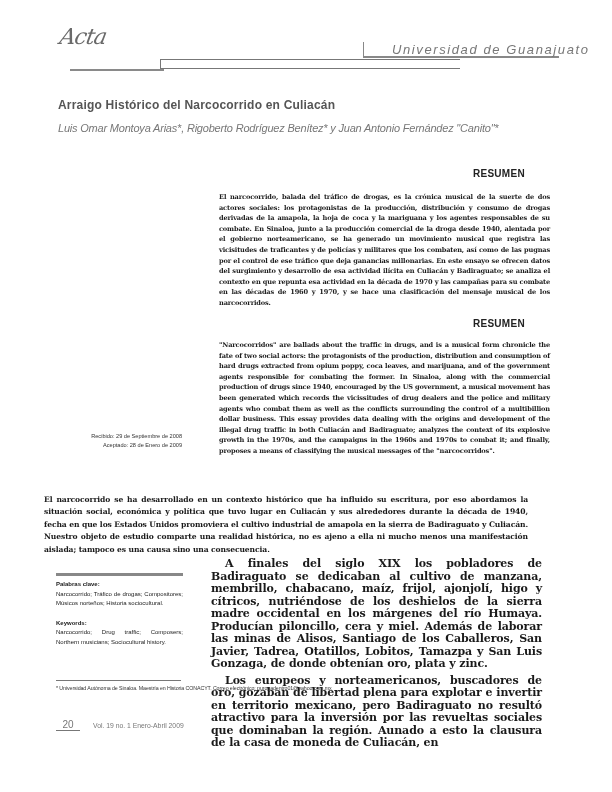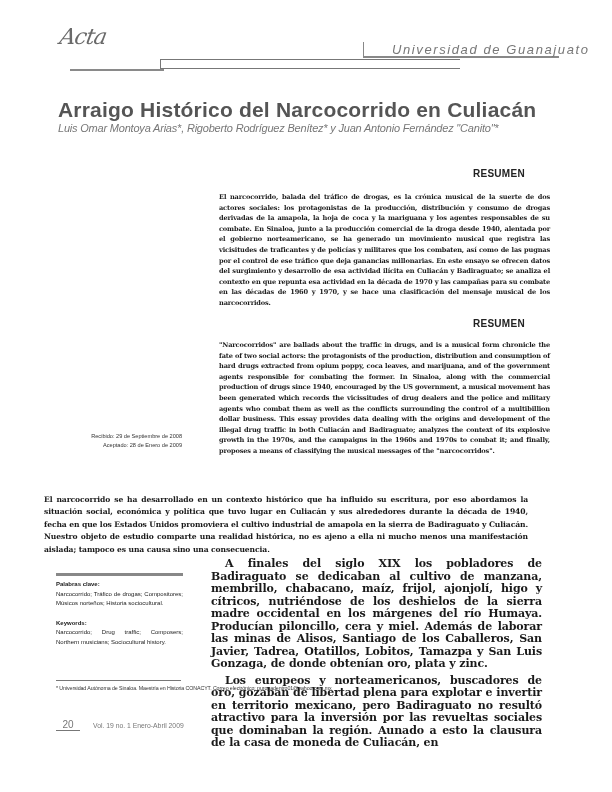--- a/index.html
+++ b/index.html
@@ -10,21 +10,21 @@
     .logo { position: absolute; left: 58px; top: 24px; width: 110px; height: 56px; }
     .logo-acta { position: absolute; left: 2px; top: 0px; font-family: "DejaVu Serif", serif; font-style: italic; font-size: 22px; color: #6a6a6a; letter-spacing: -1px; transform: skewX(-10deg); }
     .logo-univ { position: absolute; left: 0px; top: 20px; font-family: "Liberation Sans", sans-serif; font-weight: bold; font-size: 21px; color: #707070; letter-spacing: -0.8px; }
     .logo-bar { position: absolute; left: 12px; top: 45px; width: 94px; height: 2px; background: #8a8a8a; }
     .header-box { position: absolute; left: 160px; top: 59px; width: 300px; height: 10px; border: 1px solid #777; border-right: none; }
     .header-vline { position: absolute; left: 363px; top: 42px; width: 1px; height: 14px; background: #888; }
     .header-hline { position: absolute; left: 363px; top: 56px; width: 196px; height: 2px; background: #888; }
     .header-inst { position: absolute; left: 392px; top: 42px; font-family: "Liberation Sans", sans-serif; font-style: italic; font-size: 13px; letter-spacing: 1.6px; color: #777; }
 
     
-    .title { position: absolute; left: 58px; top: 98px; font-family: "Liberation Sans", sans-serif; font-weight: bold; font-size: 21px; color: #555; letter-spacing: 0.2px; }
+    .title { position: absolute; left: 58px; top: 98px; font-family: "Liberation Sans", sans-serif; font-weight: bold; font-size: 12px; color: #555; letter-spacing: 0.2px; }
     .authors { position: absolute; left: 58px; top: 122px; font-family: "Liberation Sans", sans-serif; font-style: italic; font-size: 11px; color: #777; letter-spacing: -0.2px; }
 
     
     .sec-head { position: absolute; right: 87px; font-family: "Liberation Sans", sans-serif; font-weight: bold; font-size: 10px; color: #222; letter-spacing: 0.3px; margin-left: 47px; }
     .abs-text { position: absolute; left: 219px; width: 331px; font-family: "DejaVu Serif", serif; font-weight: bold; font-size: 6.6px; line-height: 10.6px; text-align: justify; color: #1e1e1e; letter-spacing: -0.15px; }
 
     .dates { position: absolute; right: 430px; top: 432px; text-align: right; font-family: "Liberation Sans", sans-serif; font-size: 5.6px; line-height: 9px; color: #333; }
 
     
     .intro { position: absolute; left: 44px; top: 494px; width: 484px; font-family: "DejaVu Serif", serif; font-weight: bold; font-size: 7.6px; line-height: 12.4px; text-align: justify; color: #1a1a1a; letter-spacing: -0.1px; }

